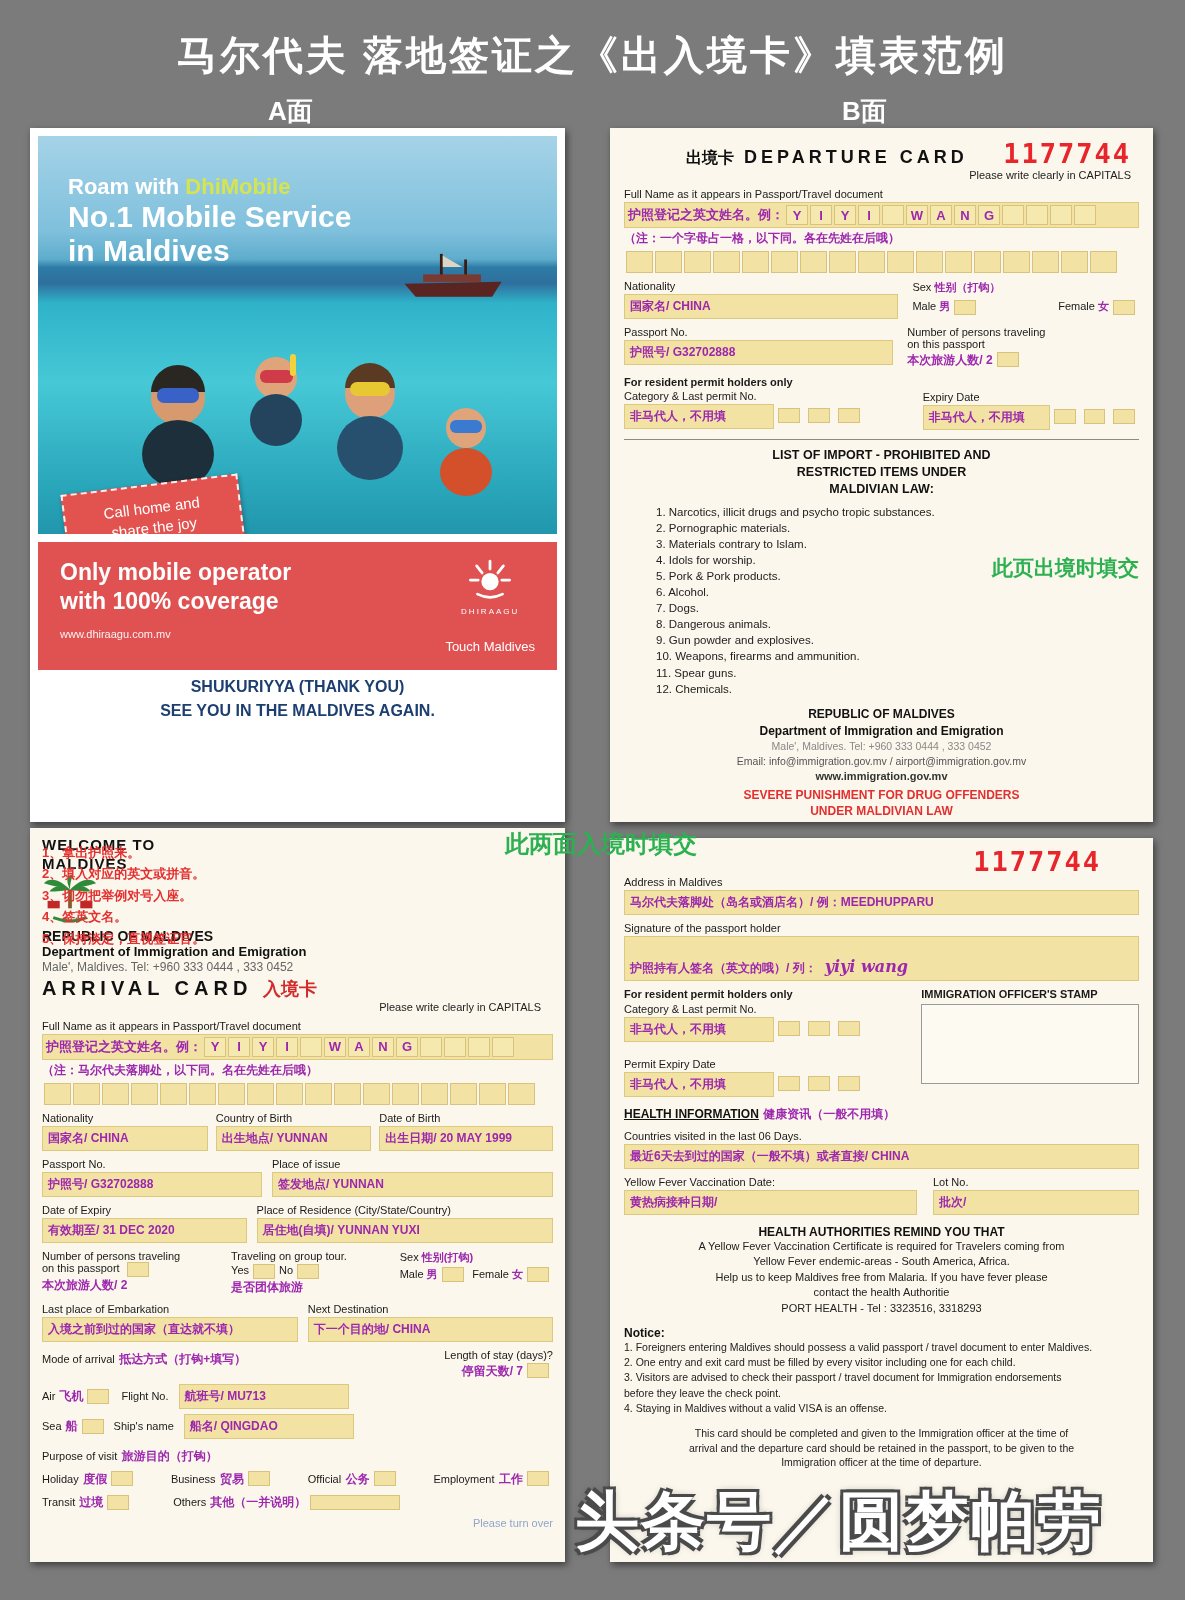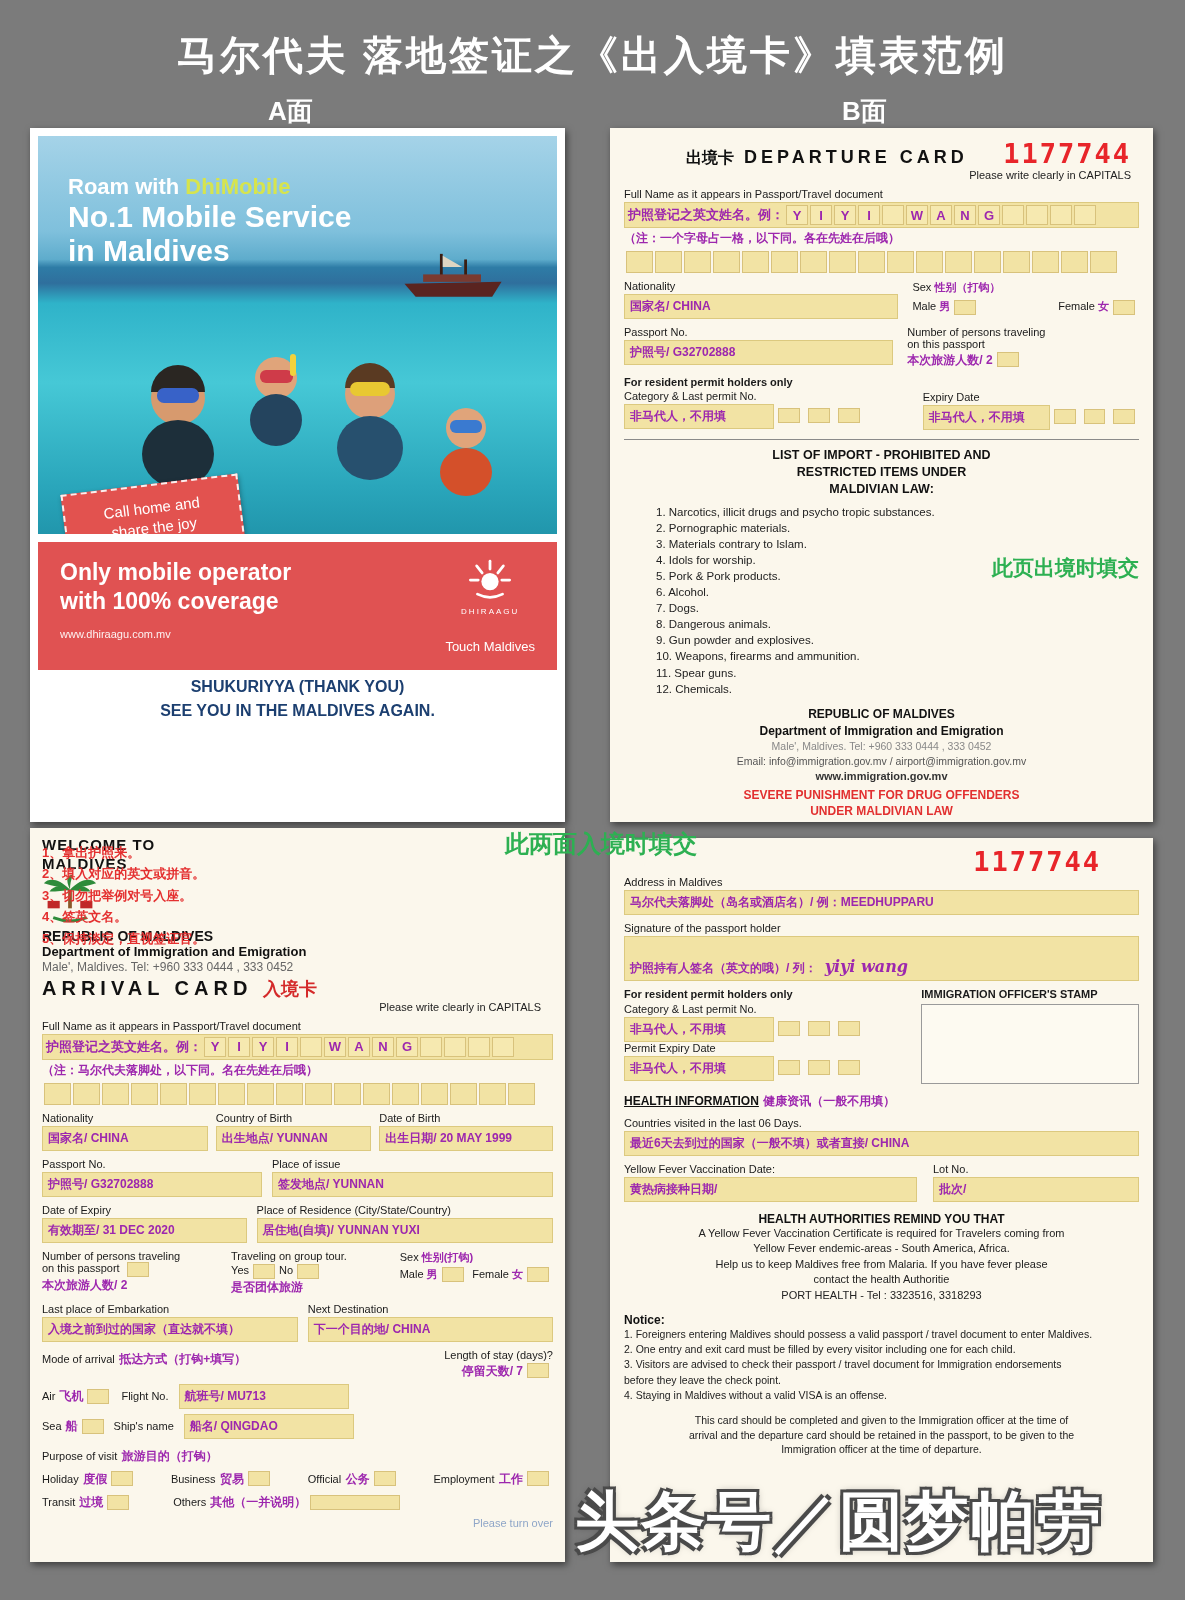--- a/index.html
+++ b/index.html
@@ -515,21 +515,21 @@
     <div class="frow cols">
       <div style="width:55%;">
         <div class="lbl-b">For resident permit holders only</div>
         <div class="lbl" style="margin-top:3px;">Category &amp; Last permit No.</div>
         <div style="display:flex;align-items:center;">
           <span class="strip" style="width:150px;">非马代人，不用填</span>
           <span class="chk"></span>
             <span class="chk"></span>
             <span class="chk"></span>
         </div>
-        <div class="lbl" style="margin-top:0;">Permit Expiry Date</div>
+        <div class="lbl" style="margin-top:16px;">Permit Expiry Date</div>
         <div style="display:flex;align-items:center;">
           <span class="strip" style="width:150px;">非马代人，不用填</span>
           <span class="chk"></span>
             <span class="chk"></span>
             <span class="chk"></span>
         </div>
       </div>
       <div style="width:45%;padding-left:14px;box-sizing:border-box;">
         <div class="lbl-b">IMMIGRATION OFFICER'S STAMP</div>
         <div class="stamp-box"></div>

